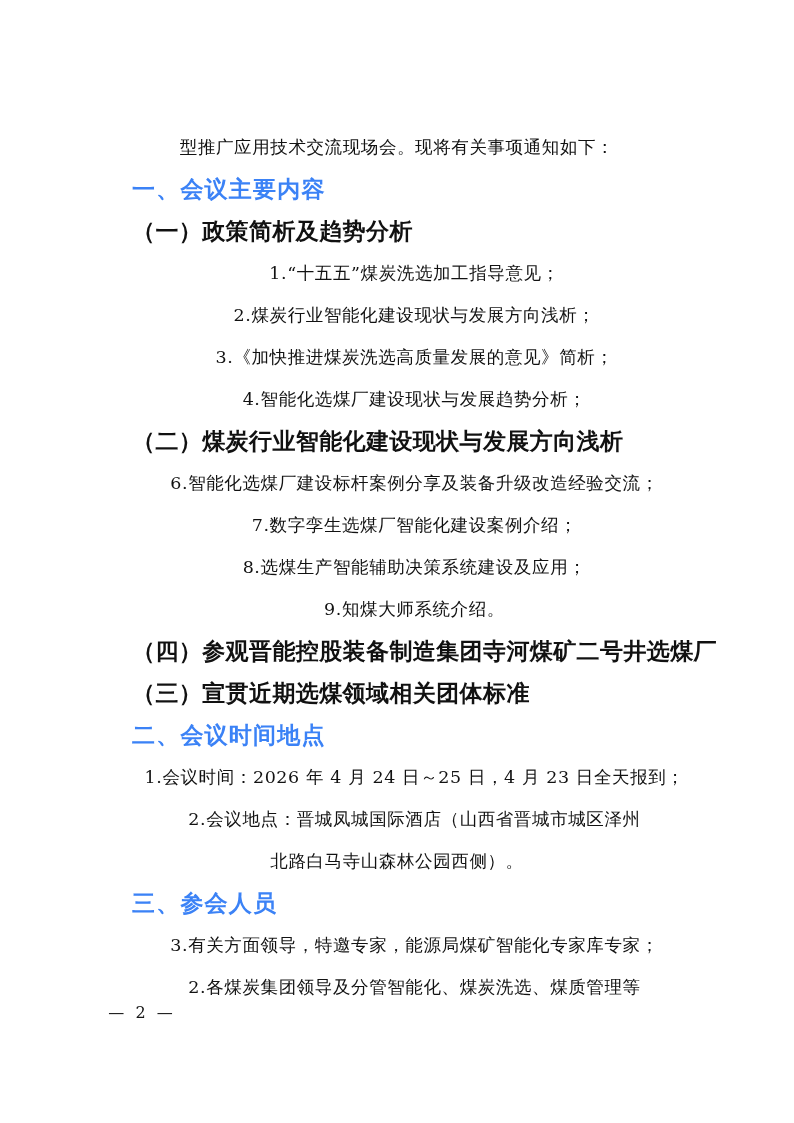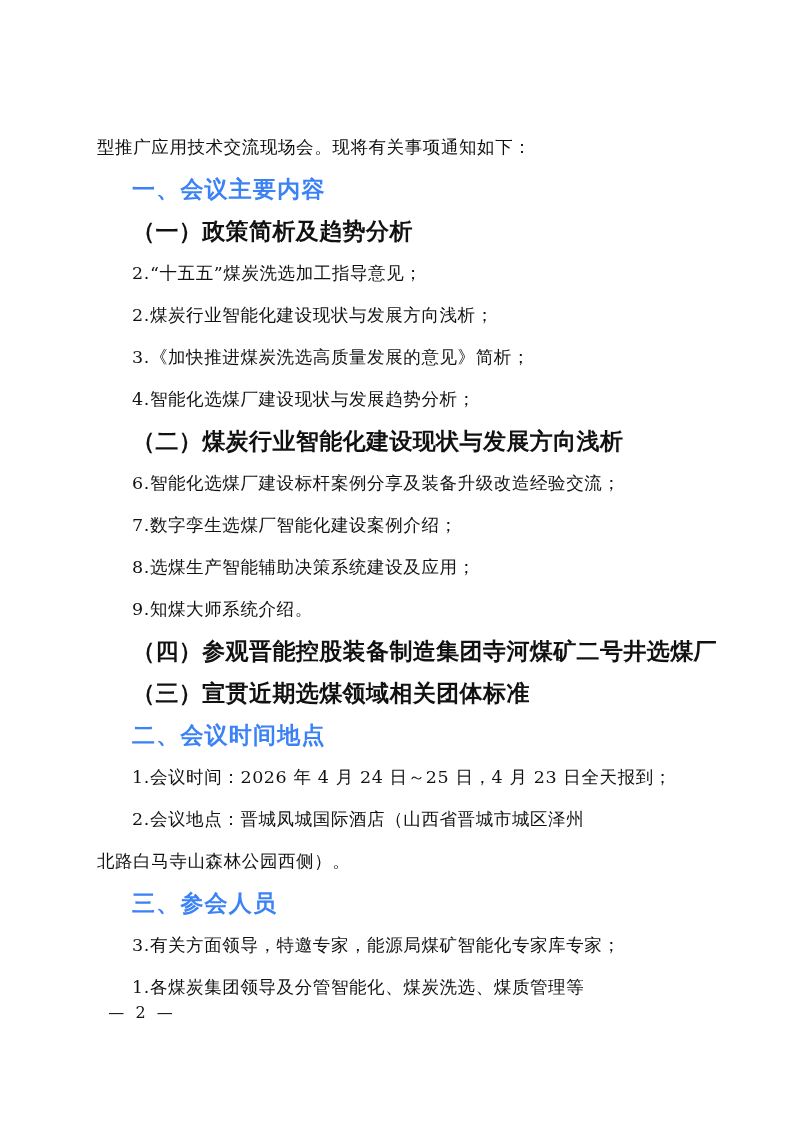--- a/index.html
+++ b/index.html
@@ -23,20 +23,21 @@
     top: 126px;
     width: 600px;
   }
   
   .line {
     font-size: 17.5px;
     line-height: 42px;
     letter-spacing: 0.6px;
     white-space: nowrap;
     color: #121212;
+    text-align: center;
   }
   .line.cont {
     
     text-indent: 0;
   }
   .indent-num {
     text-indent: 35px;
   }
   
   .heading {
@@ -81,21 +82,21 @@
 
 <div class="page">
   <div class="content">
 
     <div class="line cont">型推广应用技术交流现场会。现将有关事项通知如下：</div>
 
     <div class="heading">一、会议主要内容</div>
 
     <div class="subheading">（一）政策简析及趋势分析</div>
 
-    <div class="line indent-num">2.“十五五”煤炭洗选加工指导意见；</div>
+    <div class="line indent-num">1.“十五五”煤炭洗选加工指导意见；</div>
     <div class="line indent-num">2.煤炭行业智能化建设现状与发展方向浅析；</div>
     <div class="line indent-num">3.《加快推进煤炭洗选高质量发展的意见》简析；</div>
     <div class="line indent-num">4.智能化选煤厂建设现状与发展趋势分析；</div>
 
     <div class="subheading">（二）煤炭行业智能化建设现状与发展方向浅析</div>
 
     <div class="line indent-num">6.智能化选煤厂建设标杆案例分享及装备升级改造经验交流；</div>
     <div class="line indent-num">7.数字孪生选煤厂智能化建设案例介绍；</div>
     <div class="line indent-num">8.选煤生产智能辅助决策系统建设及应用；</div>
     <div class="line indent-num">9.知煤大师系统介绍。</div>
@@ -105,20 +106,20 @@
 
     <div class="heading">二、会议时间地点</div>
 
     <div class="line indent-num">1.会议时间：2026 年 4 月 24 日～25 日，4 月 23 日全天报到；</div>
     <div class="line indent-num">2.会议地点：晋城凤城国际酒店（山西省晋城市城区泽州</div>
     <div class="line cont">北路白马寺山森林公园西侧）。</div>
 
     <div class="heading">三、参会人员</div>
 
     <div class="line indent-num">3.有关方面领导，特邀专家，能源局煤矿智能化专家库专家；</div>
-    <div class="line indent-num">1.各煤炭集团领导及分管智能化、煤炭洗选、煤质管理等</div>
+    <div class="line indent-num">2.各煤炭集团领导及分管智能化、煤炭洗选、煤质管理等</div>
 
   </div>
 
   <div class="footer">
     <span class="pagenum-wrap">— 2 —</span>
   </div>
 </div>
 
 </body></html>

